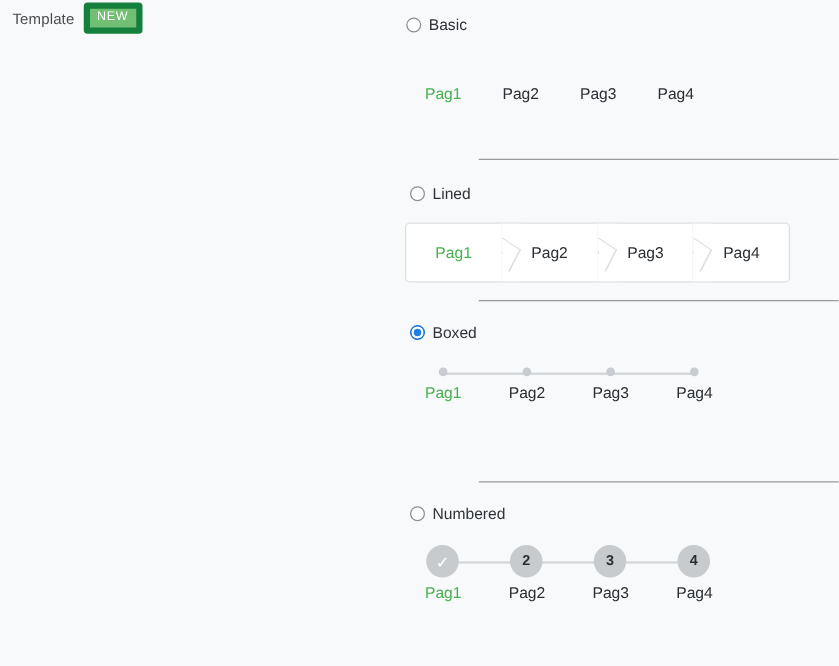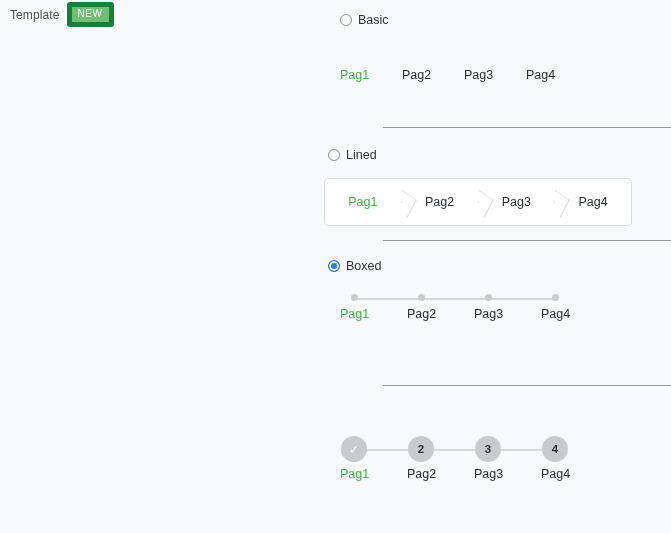--- a/index.html
+++ b/index.html
@@ -253,21 +253,21 @@
 <div class="page">
 
   <div class="left-header">
     <span class="title">Template</span>
     <span class="badge-new">NEW</span>
   </div>
 
   <div class="options">
 
     <div class="option-block" style="height:140px;">
-      <div class="radio-row" style="position:absolute;left:18px;top:10px;">
+      <div class="radio-row" style="position:absolute;left:3px;top:10px;">
         <span class="radio"></span>
         <span class="radio-label">Basic</span>
       </div>
 
       <div class="basic-tabs">
         <span class="tab active">Pag1</span>
         <span class="tab">Pag2</span>
         <span class="tab">Pag3</span>
         <span class="tab">Pag4</span>
       </div>
@@ -314,20 +314,24 @@
           <span class="lbl">Pag2</span>
           <span class="lbl">Pag3</span>
           <span class="lbl">Pag4</span>
         </div>
       </div>
 
       <div class="divider" style="top:135px;"></div>
     </div>
 
     <div class="option-block" style="height:130px;">
+      <div class="radio-row" style="position:absolute;left:6px;top:3px;">
+        <span class="radio"></span>
+        <span class="radio-label">Numbered</span>
+      </div>
 
       <div class="numbered-wrap" style="top:38px;">
         <div class="numbered-track">
           <div class="numbered-line" style="left:0px;width:67px;"></div>
           <div class="numbered-line" style="left:67px;width:67px;"></div>
           <div class="numbered-line" style="left:134px;width:67px;"></div>
           <span class="num-circle done" style="left:0px;">✓</span>
           <span class="num-circle" style="left:67px;">2</span>
           <span class="num-circle" style="left:134px;">3</span>
           <span class="num-circle" style="left:201px;">4</span>

